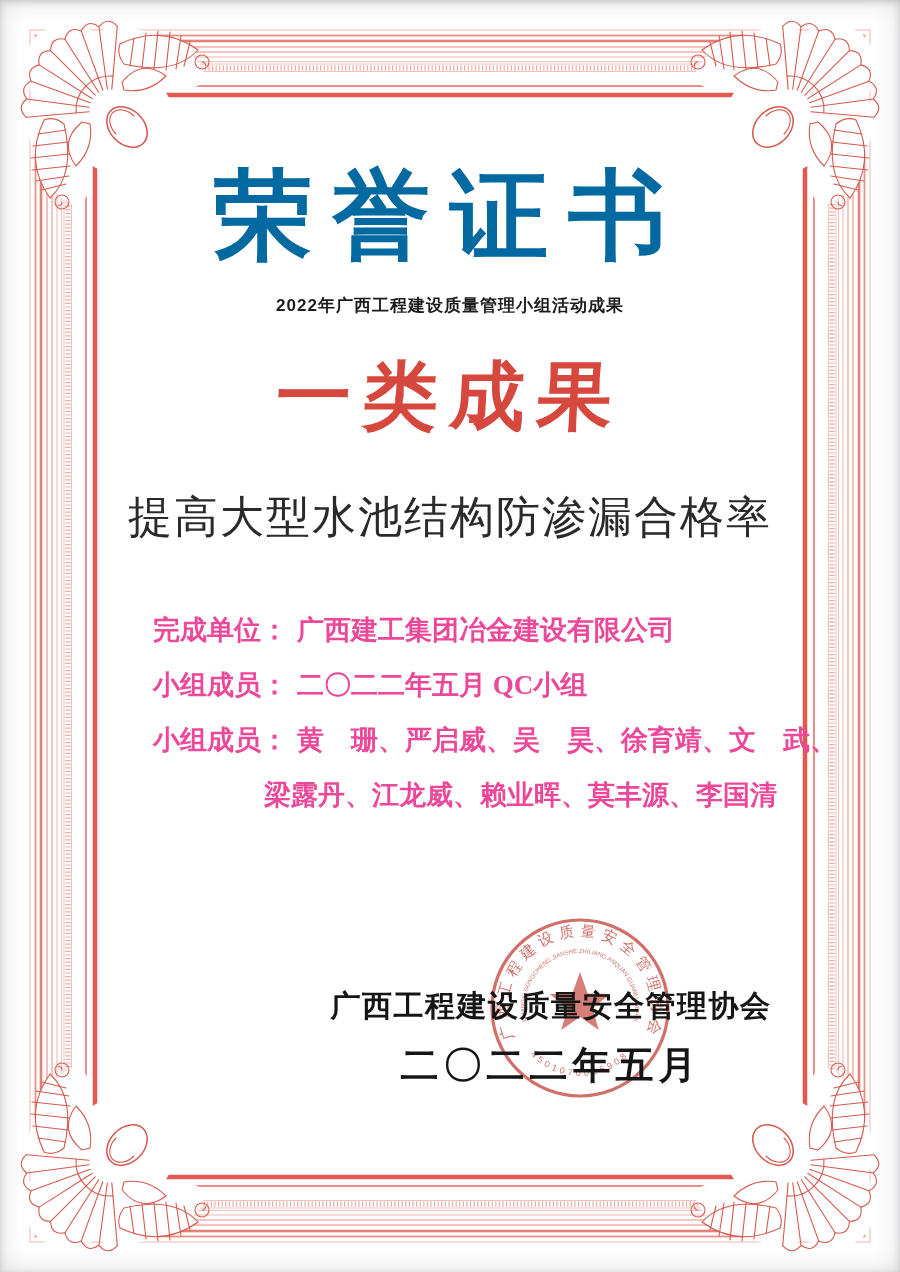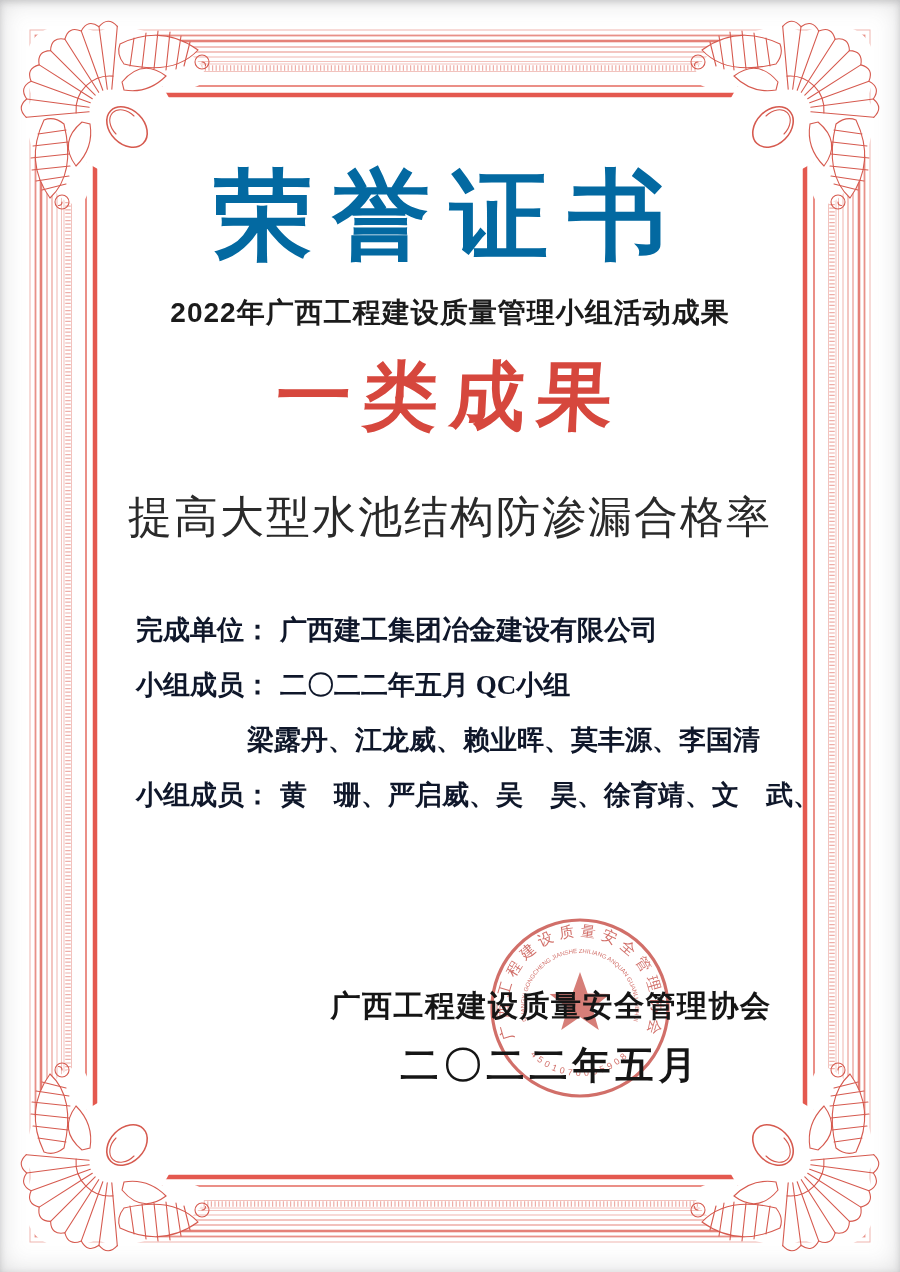--- a/index.html
+++ b/index.html
@@ -11,27 +11,27 @@
   .page{position:absolute;inset:0;}
   .edge-shade{position:absolute;inset:0;pointer-events:none;
     box-shadow:inset 0 0 26px rgba(90,90,95,.22), inset 0 2px 6px rgba(90,90,95,.25);}
   .border-svg{position:absolute;inset:0;}
   .abs{position:absolute;}
   .center{left:0;width:900px;text-align:center;}
 
   .title{top:138px;font-size:98px;line-height:1.1;font-weight:700;
     letter-spacing:20px;color:#0369a1;
     font-family:"Liberation Serif","DejaVu Serif",serif;margin-top:25px;}
-  .subtitle{top:294px;font-size:28px;font-weight:700;letter-spacing:1px;color:#1b1b1b;
+  .subtitle{top:294px;font-size:17px;font-weight:700;letter-spacing:1px;color:#1b1b1b;
     font-family:"Liberation Sans","DejaVu Sans",sans-serif;}
   .award{top:354px;font-size:75px;line-height:1.15;font-weight:700;
     letter-spacing:12px;color:#d6473d;transform:skewX(-3deg);}
   .project{top:488px;font-size:44px;letter-spacing:2px;color:#2a2a2a;font-weight:500;}
 
-  .info{left:136px;top:612px;font-size:27px;font-weight:700;color:#0f172a;}
+  .info{left:153px;top:612px;font-size:27px;font-weight:700;color:#ec4899;}
   .info-row{height:55px;white-space:nowrap;}
   .info-row .val{margin-left:9px;}
   .info-row.cont{padding-left:102px;}
   .code-val{letter-spacing:2px;}
 
   .sign{left:551px;top:986px;transform:translateX(-50%);text-align:center;white-space:nowrap;}
   .issuer{font-size:30px;font-weight:700;letter-spacing:1.5px;color:#151515;
     font-family:"Liberation Sans","DejaVu Sans",sans-serif;}
   .date{margin-top:13px;font-size:38px;font-weight:700;letter-spacing:5px;color:#151515;
     font-family:"Liberation Sans","DejaVu Sans",sans-serif;}
@@ -109,25 +109,25 @@
   <div class="abs center award">一类成果</div>
   <div class="abs center project">提高大型水池结构防渗漏合格率</div>
 
   <div class="abs info">
     <div class="info-row">
       <span class="lbl">完成单位：</span><span class="val">广西建工集团冶金建设有限公司</span>
     </div>
     <div class="info-row">
       <span class="lbl">小组成员：</span><span class="val">二〇二二年五月 QC小组</span>
     </div>
+    <div class="info-row">
+      <span class="lbl">小组成员：</span><span class="val">黄　珊、严启威、吴　昊、徐育靖、文　武、</span>
+    </div>
     <div class="info-row cont">
       <span class="val">梁露丹、江龙威、赖业晖、莫丰源、李国清</span>
-    </div>
-    <div class="info-row">
-      <span class="lbl">小组成员：</span><span class="val">黄　珊、严启威、吴　昊、徐育靖、文　武、</span>
     </div>
   </div>
 
   <svg class="abs seal" width="202" height="202" viewBox="-101 -101 202 202">
     <defs>
       <path id="arcTop" d="M -67.7,24.6 A 72,72 0 1 1 67.7,24.6"></path>
       <path id="arcMid" d="M -51,20.5 A 55,55 0 1 1 51,20.5"></path>
       <path id="arcBot" d="M -55,40 A 68,68 0 0 0 55,40"></path>
     </defs>
     <circle cx="0" cy="0" r="88" fill="none" stroke="#c9554e" stroke-width="3.2"></circle>

